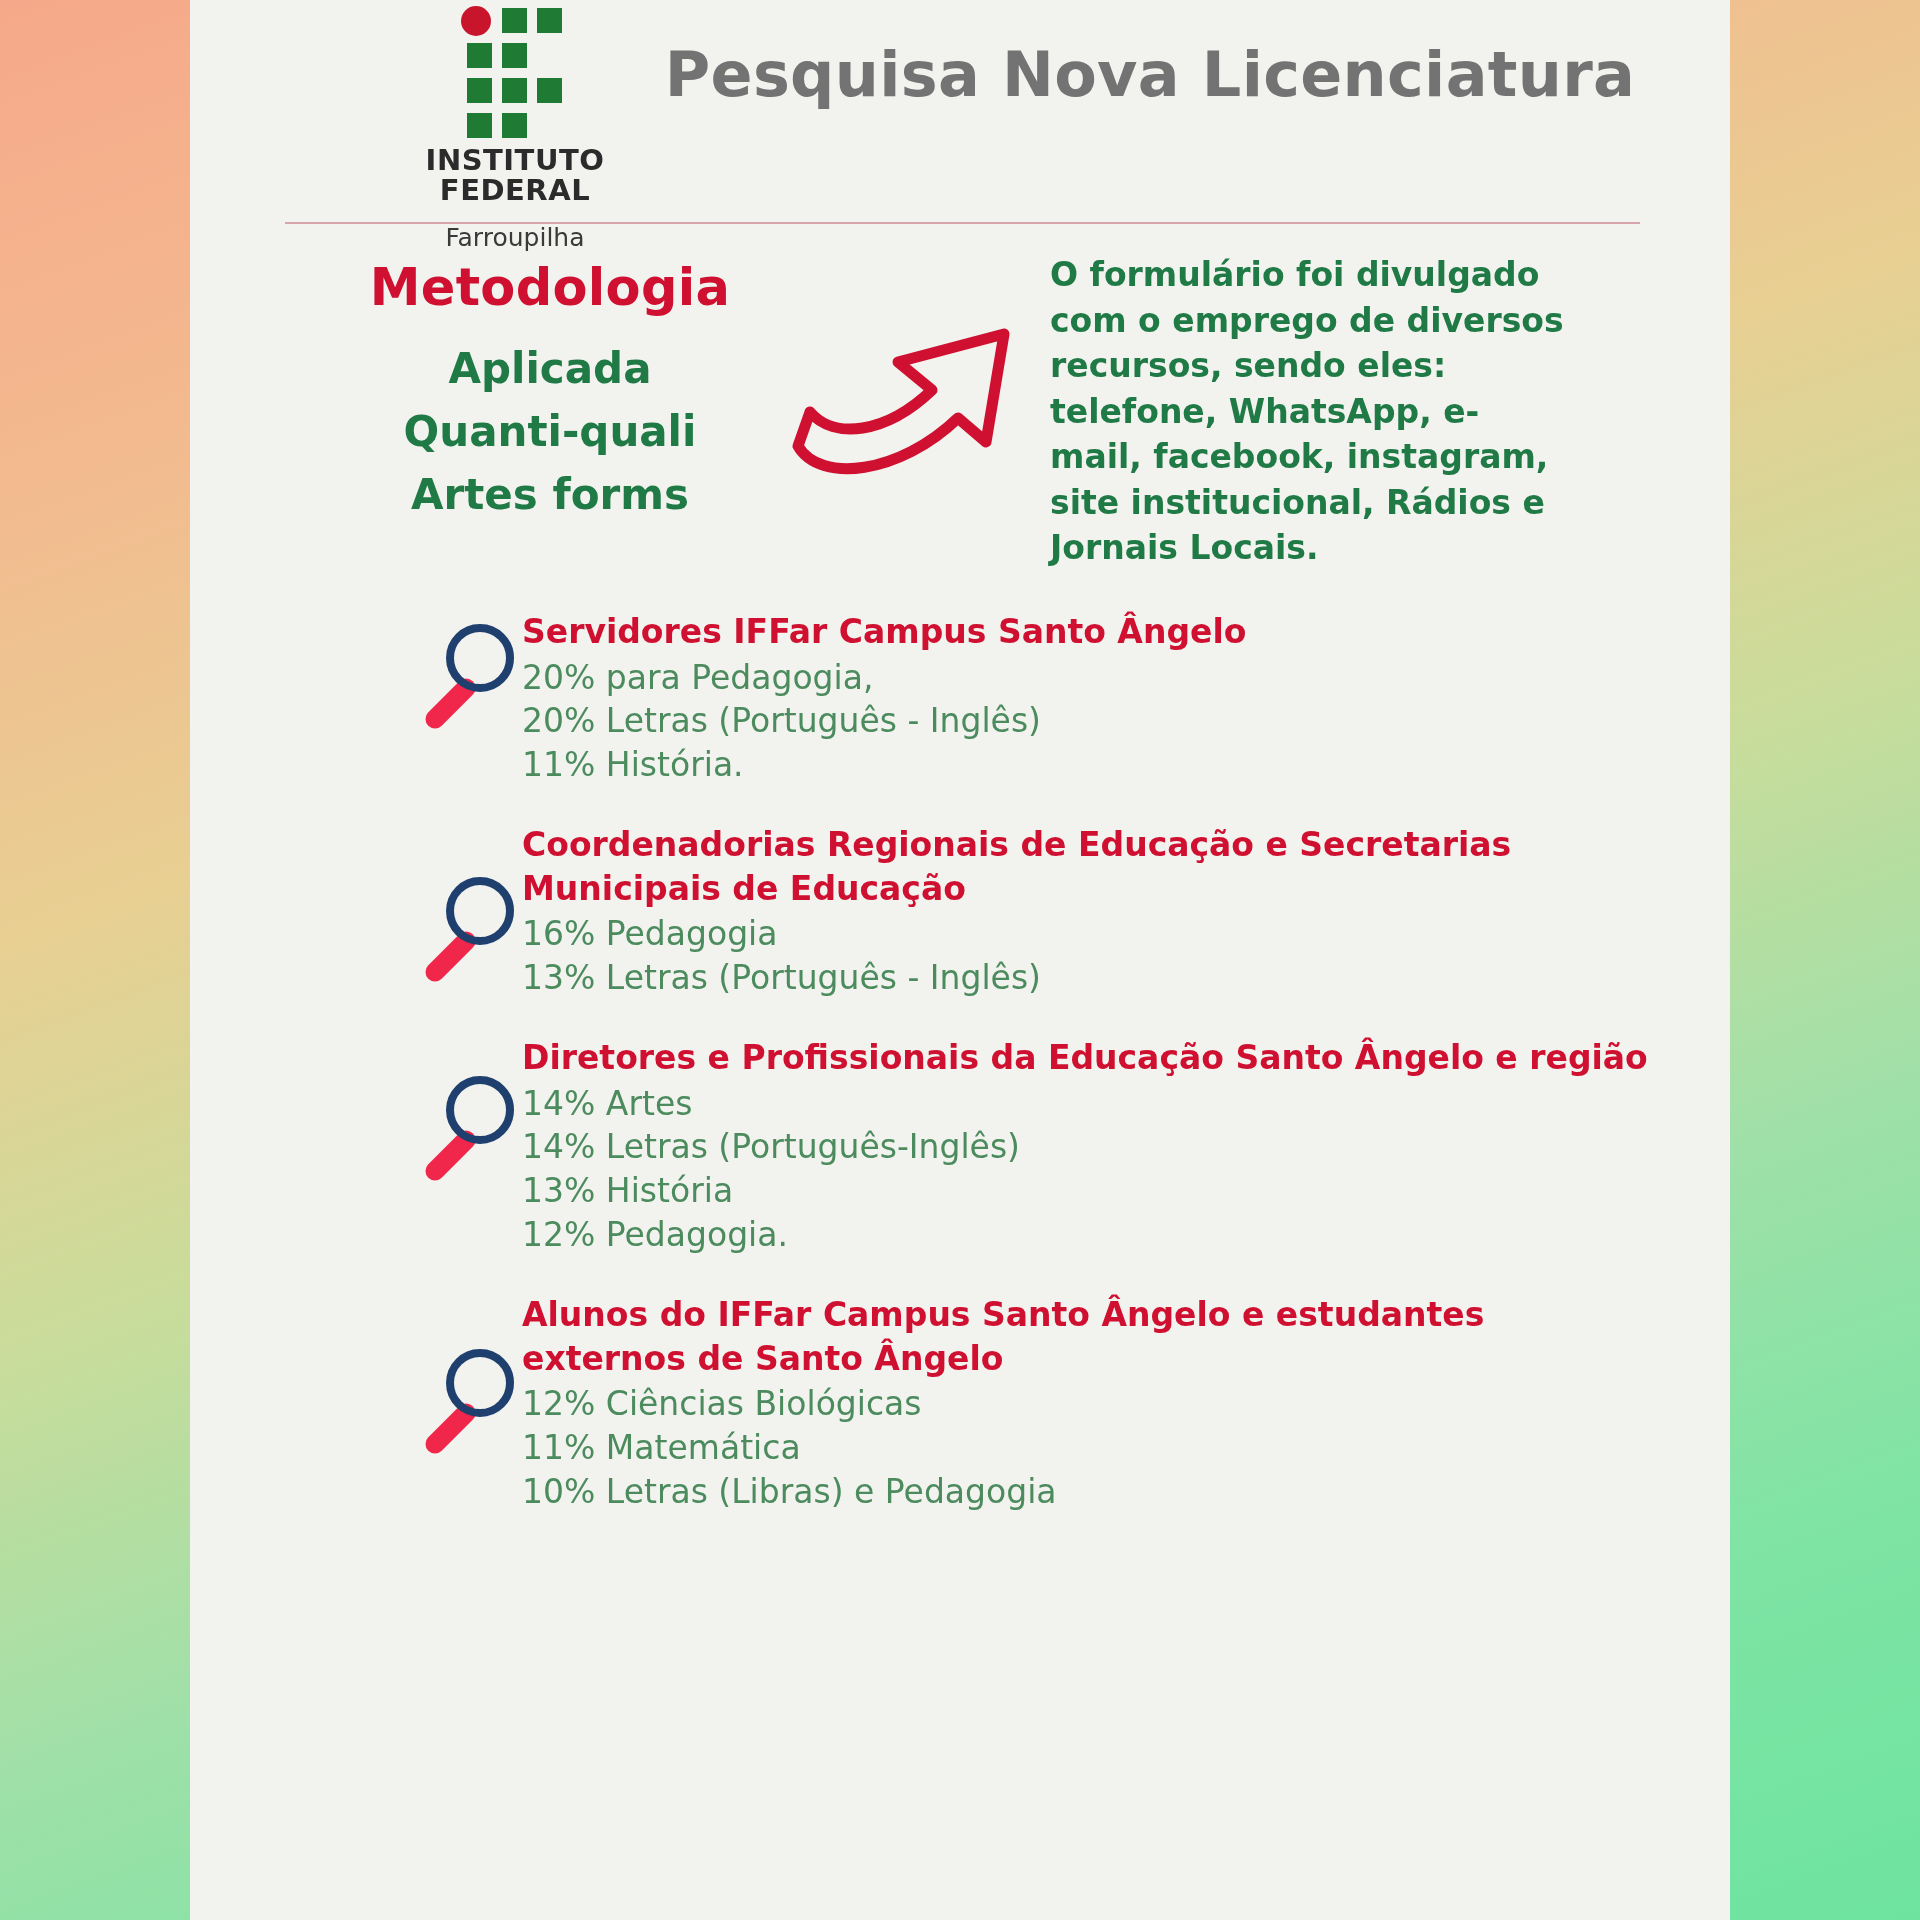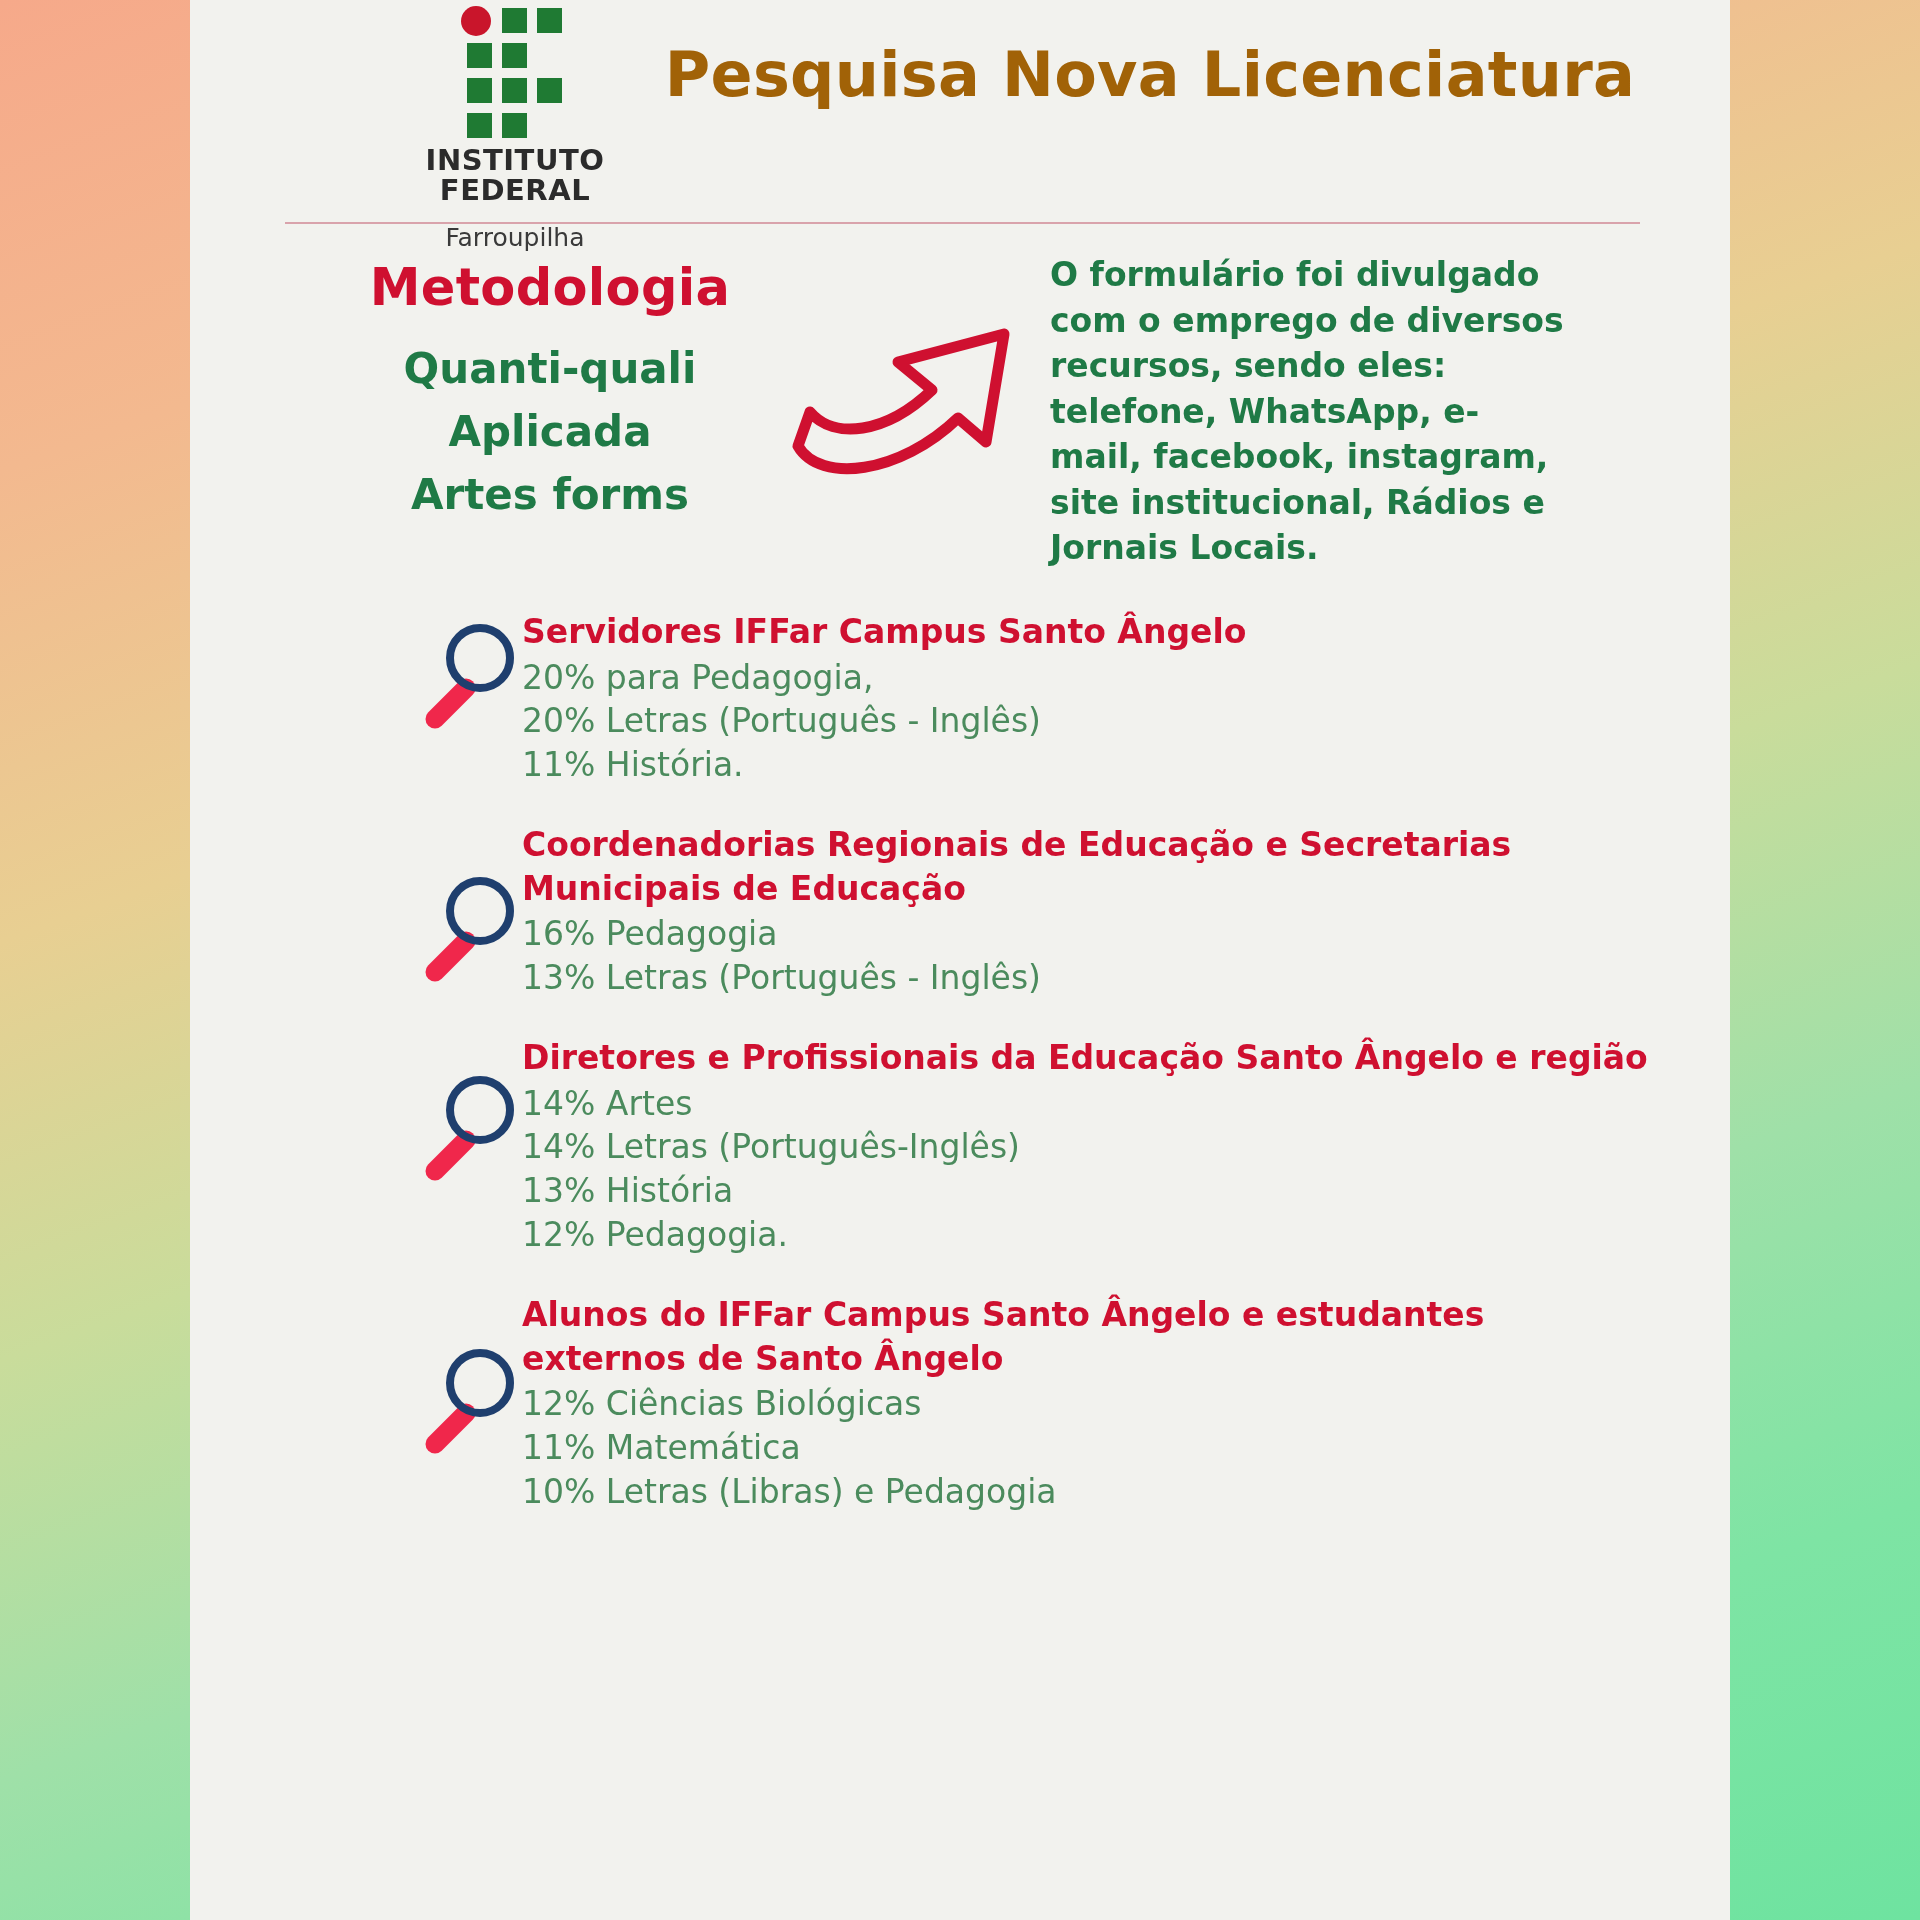--- a/index.html
+++ b/index.html
@@ -90,21 +90,21 @@
     font-weight: bold;
     font-size: 58px;
     color: #1f7a46;
     line-height: 1.15;
     letter-spacing: 0.5px;
   }
   .title-2 {
     font-family: "DejaVu Sans", sans-serif;
     font-weight: bold;
     font-size: 62px;
-    color: #a16207;
+    color: #737373;
     line-height: 1.2;
     margin-top: 14px;
     letter-spacing: 0.3px;
   }
   .rule {
     position: absolute;
     left: 95px;
     top: 222px;
     width: 1355px;
     height: 2px;
@@ -222,22 +222,22 @@
     <div class="titles">
       <div class="title-2">Pesquisa Nova Licenciatura</div>
     </div>
 
     <div class="rule"></div>
   </div>
 
   <div class="metodologia">
     <div class="met-title">Metodologia</div>
     <div class="met-list">
+      <div>Aplicada</div>
       <div>Quanti-quali</div>
-      <div>Aplicada</div>
       <div>Artes forms</div>
     </div>
   </div>
 
   <div class="arrow">
     <svg viewBox="0 0 260 200" width="260" height="200" xmlns="http://www.w3.org/2000/svg">
       <path d="M8 168 C 30 206, 110 196, 168 140 L 196 164 L 214 56 L 108 84 L 142 112 C 96 156, 44 162, 20 134 Z" fill="none" stroke="#cf1030" stroke-width="11" stroke-linejoin="round" stroke-linecap="round"></path>
     </svg>
   </div>
 

